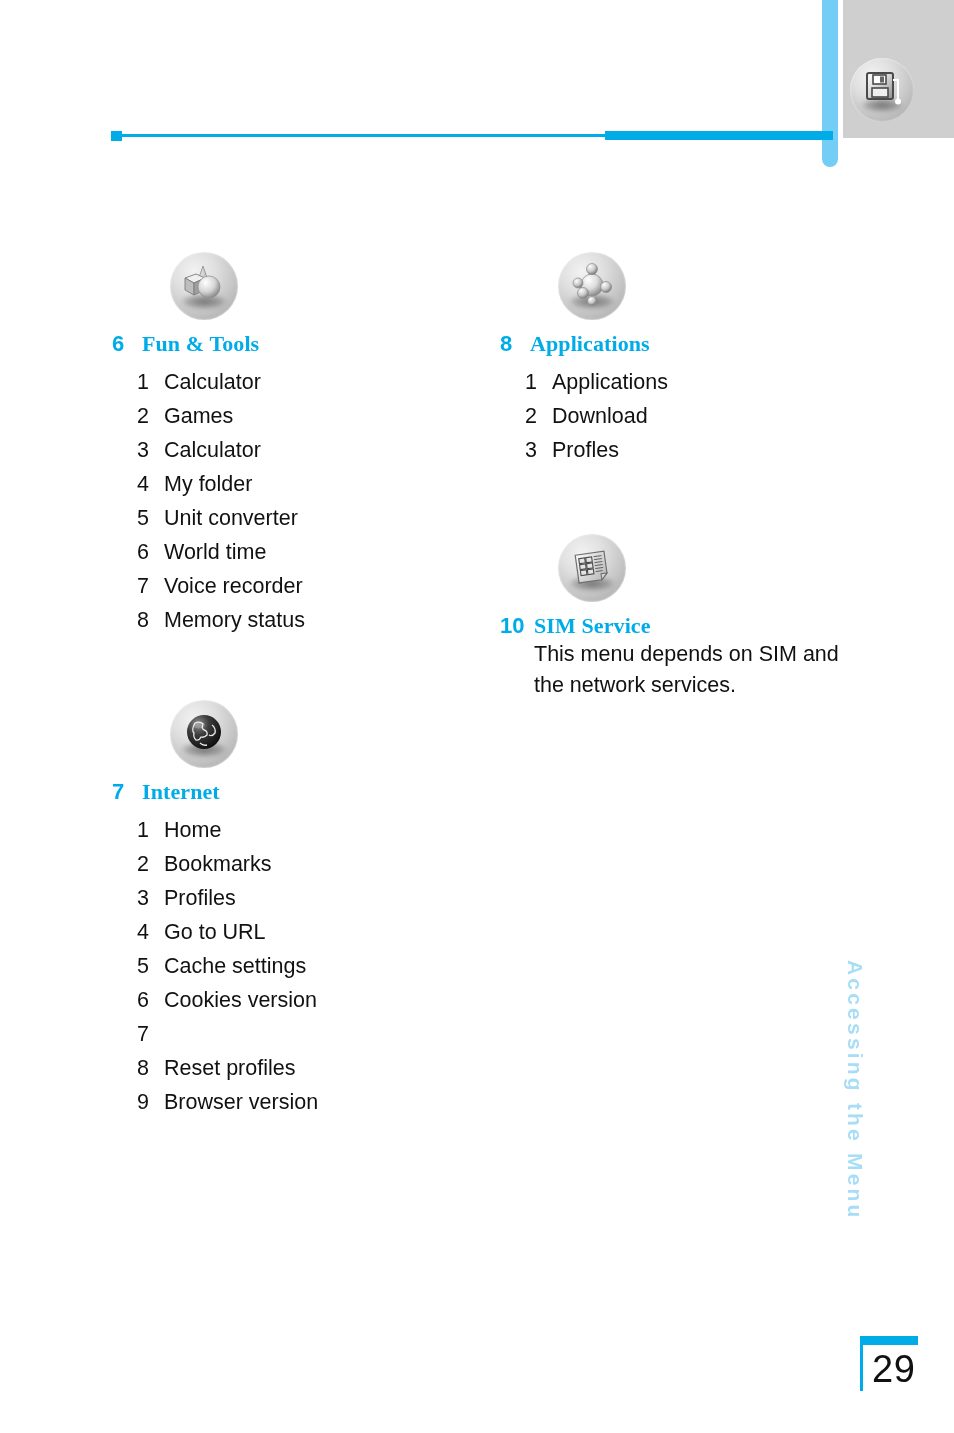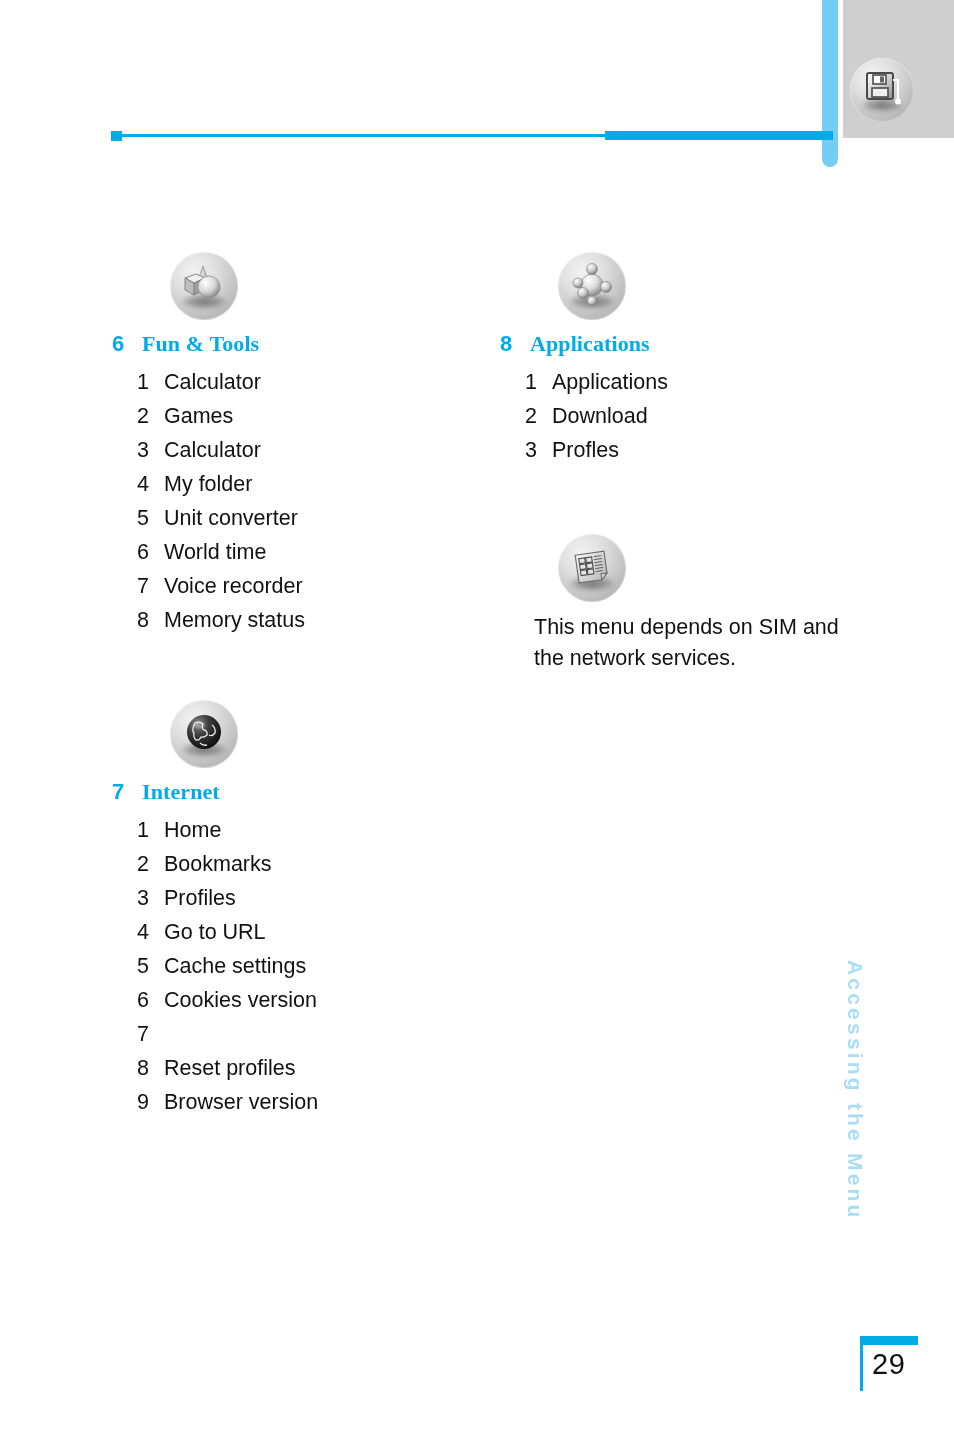--- a/index.html
+++ b/index.html
@@ -134,21 +134,20 @@
     white-space: nowrap;
   }
   .menu-list li .mi-num {
     width: 27px;
     flex: 0 0 27px;
     padding-left: 25px;
   }
   .menu-list li .mi-label { }
 
   .note {
-    margin-top: 10px;
     padding-left: 34px;
     color: #111111;
     font-size: 21.5px;
     line-height: 31px;
     max-width: 330px;
   }
 
   
   .side-tab {
     position: absolute;
@@ -185,21 +184,21 @@
     left: 860px;
     top: 1345px;
     width: 3px;
     height: 46px;
     background: #00ace8;
   }
   .pagenum-text {
     position: absolute;
     left: 872px;
     top: 1348px;
-    font-size: 29px;
+    font-size: 38px;
     color: #111111;
     letter-spacing: 0.5px;
   }
 </style>
 </head>
 <body>
 
 <div class="header-gray-panel"></div>
 <div class="header-vbar"></div>
 <div class="header-rule-cap"></div>
@@ -435,20 +434,24 @@
             <line x1="37" y1="26" x2="45" y2="26"></line>
             <line x1="37" y1="29" x2="45" y2="29"></line>
             <line x1="37" y1="32" x2="45" y2="32"></line>
             <line x1="37" y1="35" x2="45" y2="35"></line>
             <line x1="37" y1="38" x2="44" y2="38"></line>
           </g>
           <path d="M42 47 L42 41 L48 41 Z" fill="#d4d4d4" stroke="#6f6f6f" stroke-width="1.1"></path>
         </g>
       </svg>
     </div>
+    <div class="section-head wide">
+      <span class="sh-num">10</span>
+      <span class="sh-label">SIM Service</span>
+    </div>
     <div class="note">This menu depends on SIM and the network services.</div>
   </div>
 
 </div>
 
 <div class="side-tab">
   <span>Accessing the Menu</span>
 </div>
 
 <div class="pagenum-bar"></div>

